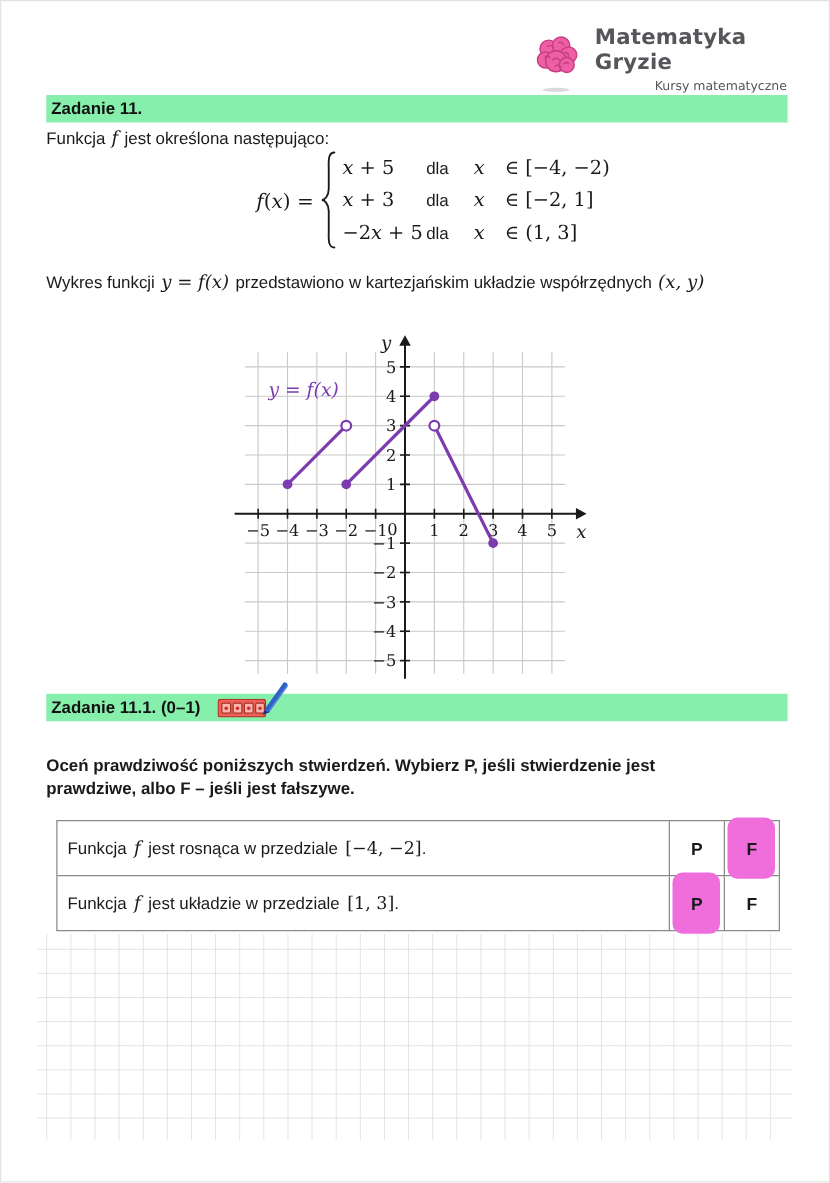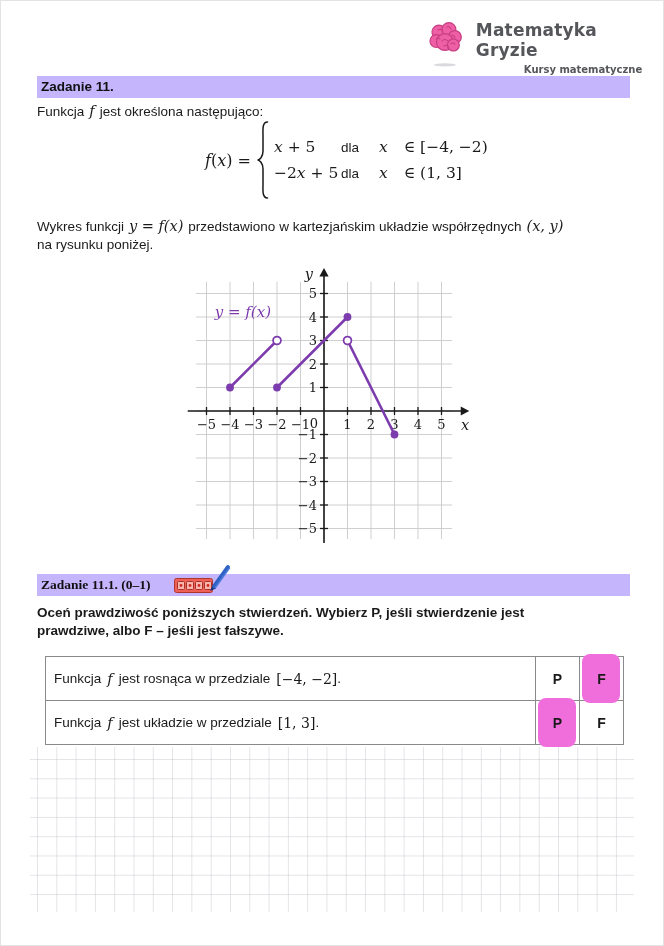--- a/index.html
+++ b/index.html
@@ -5,30 +5,30 @@
   html, body { margin:0; padding:0; }
   body {
     width:664px; height:946px; position:relative; overflow:hidden;
     background:#ffffff; color:#1a1a1a;
     font-family:"Liberation Sans", sans-serif;
     box-shadow: inset 0 0 0 1px #e3e3e6;
   }
   .mi { font-family:"DejaVu Serif", serif; font-style:italic; }
 
   
-  .logo { position:absolute; left:428px; top:13px; display:flex; align-items:center; }
+  .logo { position:absolute; left:428px; top:13px; display:flex; align-items:flex-end; }
   .logo-text { margin-left:12px; padding-top:7px; }
   .logo-title { font-family:"DejaVu Sans", sans-serif; font-weight:bold; font-size:17px; color:#55565a; letter-spacing:0.2px; }
-  .logo-sub { font-family:"DejaVu Sans", sans-serif; font-weight:bold; font-size:10px; color:#55565a; margin-top:4px;padding-left:48px; }
-
-  
-  .task-bar { position:absolute; left:37px; width:593px; height:22px; background:#c4b5fd; }
+  .logo-sub { font-family:"DejaVu Sans", sans-serif; font-weight:normal; font-size:10px; color:#55565a; margin-top:4px;padding-left:48px; }
+
+  
+  .task-bar { position:absolute; left:37px; width:593px; height:22px; background:#86efac; }
   .task-bar .bar-label { font-size:13.5px; font-weight:bold; line-height:22px; padding-left:4px; color:#111; }
   #bar1 { top:76px; }
-  #bar2 { top:574px;font-family:Liberation Serif, serif; }
+  #bar2 { top:555px; }
   .badge { position:absolute; left:137px; top:4px; }
   .pencil { position:absolute; left:170px; top:-11px; }
 
   
   .para { position:absolute; left:37px; font-size:13.5px; line-height:18px; }
   #para-intro { top:102px; }
   #para-graph { top:217px; width:585px; }
   #para-instr { top:604px; width:560px; font-weight:bold; }
   .mtok { font-family:"DejaVu Serif", serif; font-style:italic; font-size:14.5px; margin:0 5px; }
 
@@ -114,29 +114,32 @@
   <div class="fx"><span class="mi">f</span><span>(</span><span class="mi">x</span><span>)</span><span> =</span></div>
   <svg class="brace" width="13" height="80" viewBox="0 0 13 80">
     <path d="M 11.5 2 C 6 2 7 10 7 16 L 7 31 C 7 37 3.5 40 1.5 40 C 3.5 40 7 43 7 49 L 7 64 C 7 70 6 78 11.5 78" fill="none" stroke="#1a1a1a" stroke-width="1.5" stroke-linecap="round"></path>
   </svg>
   <div class="frows">
     <div class="frow">
       <span class="expr"><span></span><span class="mi">x</span><span> + 5</span></span>
       <span class="cond"><span class="word">dla</span><span class="mi">x</span><span class="rest">∈ [−4, −2)</span></span>
     </div>
     <div class="frow">
+      <span class="expr"><span></span><span class="mi">x</span><span> + 3</span></span>
+      <span class="cond"><span class="word">dla</span><span class="mi">x</span><span class="rest">∈ [−2, 1]</span></span>
+    </div>
+    <div class="frow">
       <span class="expr"><span>−2</span><span class="mi">x</span><span> + 5</span></span>
       <span class="cond"><span class="word">dla</span><span class="mi">x</span><span class="rest">∈ (1, 3]</span></span>
     </div>
   </div>
 </div>
 
 <div class="para" id="para-graph">
   <div><span>Wykres funkcji</span><span class="mtok">y = f(x)</span><span>przedstawiono w kartezjańskim układzie współrzędnych</span><span class="mtok">(x, y)</span></div>
-  <div>na rysunku poniżej.</div>
 </div>
 
 <div class="graph-wrap">
   <svg width="290" height="296" viewBox="0 0 290 296">
       <line x1="23.5" y1="283.07500000000005" x2="23.5" y2="25.75" stroke="#c9c9c9" stroke-width="0.9"></line>
       <line x1="12.924999999999983" y1="272.5" x2="269.07500000000005" y2="272.5" stroke="#c9c9c9" stroke-width="0.9"></line>
       <line x1="47" y1="283.07500000000005" x2="47" y2="25.75" stroke="#c9c9c9" stroke-width="0.9"></line>
       <line x1="12.924999999999983" y1="249" x2="269.07500000000005" y2="249" stroke="#c9c9c9" stroke-width="0.9"></line>
       <line x1="70.5" y1="283.07500000000005" x2="70.5" y2="25.75" stroke="#c9c9c9" stroke-width="0.9"></line>
       <line x1="12.924999999999983" y1="225.5" x2="269.07500000000005" y2="225.5" stroke="#c9c9c9" stroke-width="0.9"></line>

